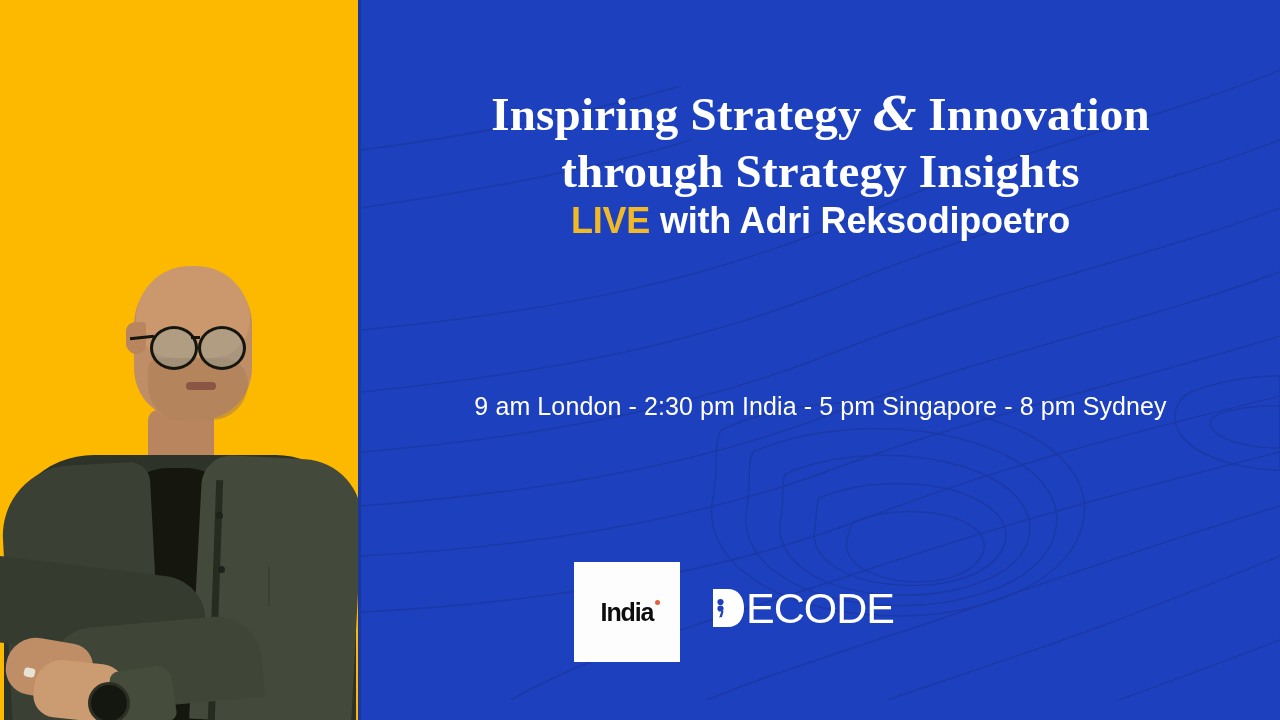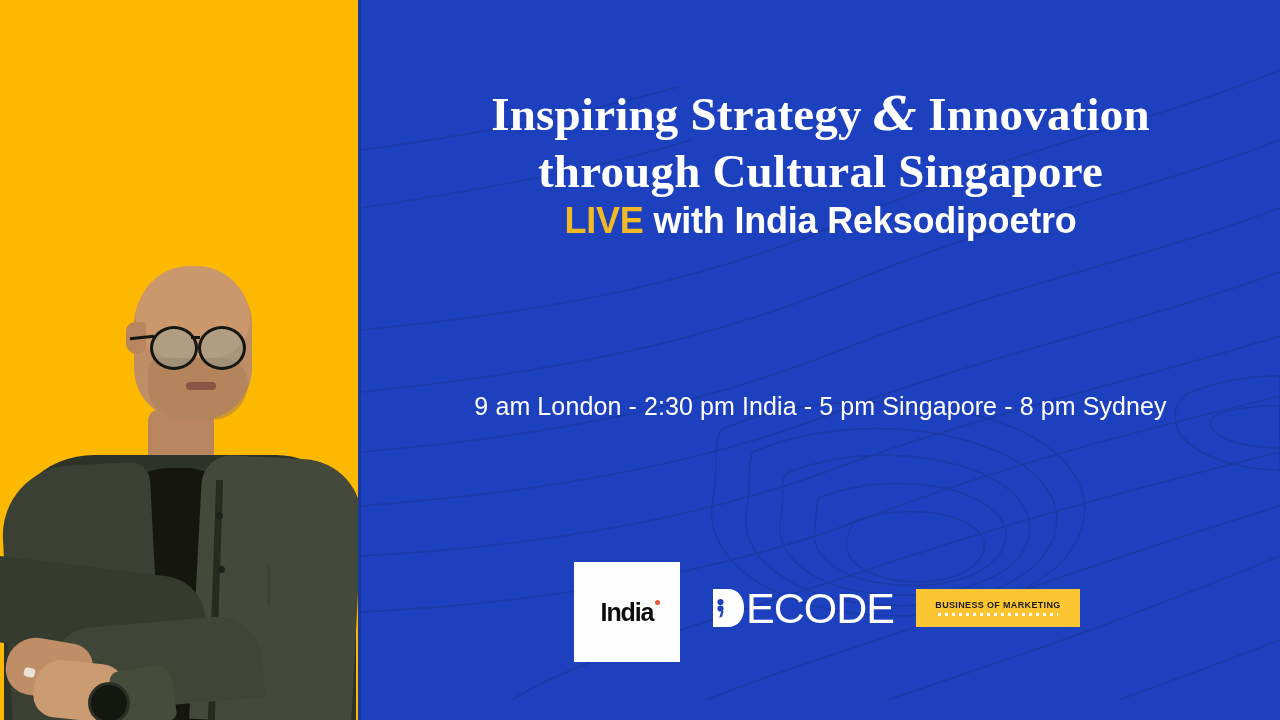--- a/index.html
+++ b/index.html
@@ -414,25 +414,25 @@
         <path d="M492 522 C 520 510, 562 508, 594 518 C 622 528, 630 544, 618 560 C 604 578, 570 586, 534 580 C 500 574, 482 558, 486 540 C 488 531, 490 526, 492 522 Z"></path>
         <path d="M830 392 C 876 374, 919 376, 919 376 L 919 470 C 880 470, 832 456, 818 432 C 810 416, 814 400, 830 392 Z"></path>
         <path d="M858 414 C 886 404, 919 406, 919 406 L 919 448 C 892 448, 862 442, 852 430 C 846 422, 849 418, 858 414 Z"></path>
         <path d="M0 208 C 120 190, 240 168, 330 140"></path>
         <path d="M0 150 C 110 136, 230 112, 320 86"></path>
       </g>
     </svg>
 
     <h1 class="headline">
       <span>Inspiring Strategy </span><span class="amp">&amp;</span><span> Innovation</span><br>
-      <span>through Cultural Singapore</span>
+      <span>through Strategy Insights</span>
     </h1>
 
     <div class="live-line">
-      <span class="live-word">LIVE</span><span> with India Reksodipoetro</span>
+      <span class="live-word">LIVE</span><span> with Adri Reksodipoetro</span>
     </div>
 
     <div class="time-line">9 am London - 2:30 pm India - 5 pm Singapore - 8 pm Sydney</div>
 
     <div class="logo-row">
 
       <div class="nation-logo">
         <span class="nation-wrap">
           <span class="nation-text">India</span>
           <span class="nation-dot"></span>
@@ -442,20 +442,16 @@
       <div class="decode-logo">
         <svg class="decode-d" width="34" height="44" viewBox="0 0 34 44">
           <path d="M2 3 H17 C27 3 33 11 33 22 C33 33 27 41 17 41 H2 Z" fill="#ffffff"></path>
           <circle cx="9.5" cy="16" r="3.1" fill="#1d40be"></circle>
           <path d="M9.5 22.5 m-3.1 0 a3.1 3.1 0 1 0 6.2 0 a3.1 3.1 0 1 0 -6.2 0 Z
                    M10.4 25.2 L8.2 31.5 L11.0 31.0 L12.6 25.0 Z" fill="#1d40be"></path>
         </svg>
         <span class="decode-text">ECODE</span>
       </div>
 
-      <div class="bom-badge">
-        <span class="bom-text">BUSINESS OF MARKETING</span>
-        <span class="bom-dots"></span>
-      </div>
 
     </div>
   </div>
 </div>
 
 </body></html>

